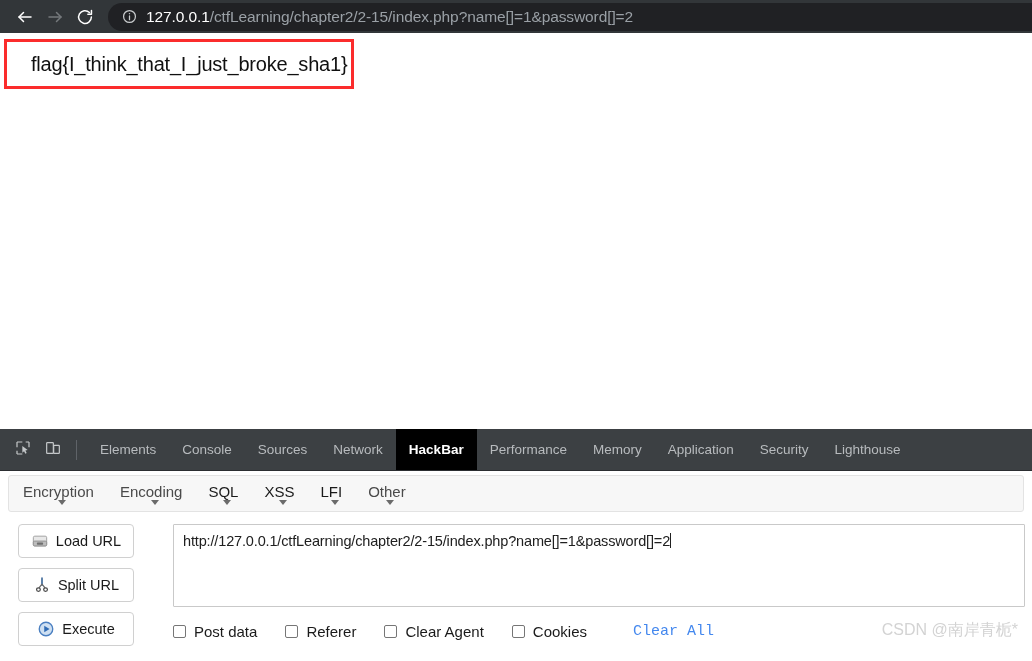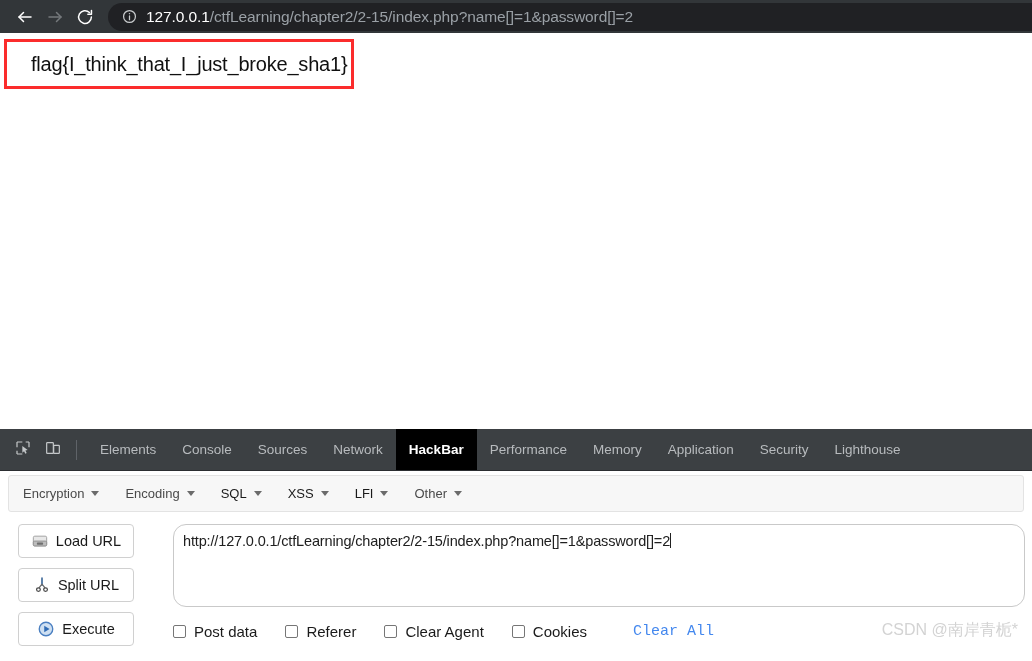--- a/index.html
+++ b/index.html
@@ -120,24 +120,25 @@
     position: absolute; left: 8px; top: 4px;
     width: 1016px; height: 37px;
     background: #f7f7f7;
     border: 1px solid #e3e3e3;
     border-radius: 3px;
     display: flex; align-items: center;
     padding-left: 14px;
   }
   .hb-menu-item {
     display: flex; align-items: center;
-    font-size: 13px;
+    font-size: 15px;
     color: #4a4a4a;
     margin-right: 26px;
     white-space: nowrap;
+    flex-direction: column;
   }
   .hb-menu-item.dark { color: #1a1a1a; }
   .caret {
     width: 0; height: 0;
     border-left: 4.5px solid transparent;
     border-right: 4.5px solid transparent;
     border-top: 5px solid #6b6b6b;
     margin-left: 7px;
     display: inline-block;
   }
@@ -164,21 +165,21 @@
     width: 18px; height: 18px;
     margin-right: 7px;
     display: flex; align-items: center; justify-content: center;
     flex: none;
   }
 
   .hb-textarea {
     position: absolute; left: 173px; top: 8px;
     width: 852px; height: 83px;
     border: 1px solid #c9c9c9;
-    border-radius: 13px;
+    border-radius: 1px;
     background: #ffffff;
     padding: 8px 9px;
     font-size: 14.5px;
     color: #202020;
     white-space: nowrap;
     overflow: hidden;
     letter-spacing: -0.15px;
   }
   .caretbar {
     display: inline-block;

